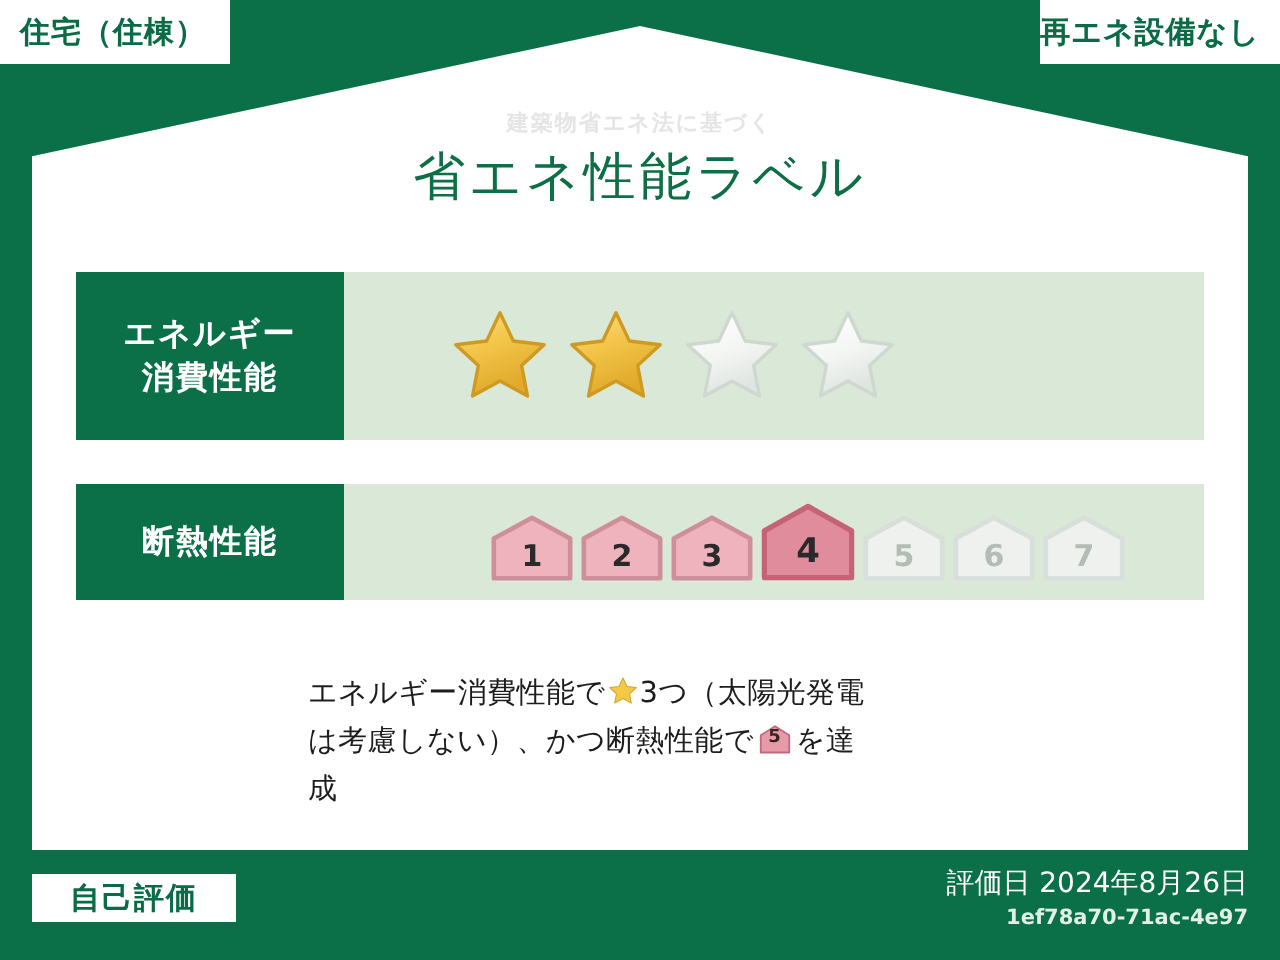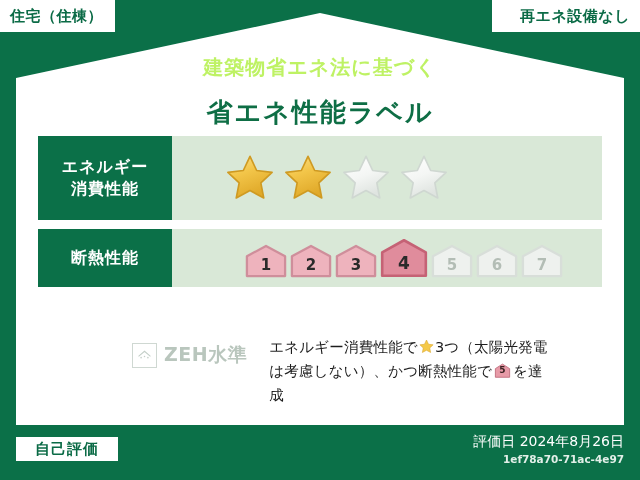--- a/index.html
+++ b/index.html
@@ -45,59 +45,59 @@
     height: 32px;
     box-sizing: border-box;
     white-space: nowrap;
   }
   .corner-tag.left {
     left: 0;
     padding: 0 12px 0 10px;
   }
   .corner-tag.right {
     right: 0;
-    padding: 0 10px 0 28px;
+    padding: 0 10px 0 0;
   }
 
   
   .title-block {
     position: absolute;
     left: 0;
     right: 0;
     top: 55px;
     text-align: center;
   }
   .title-sub {
-    color: #bef264;
-    font-size: 20px;
+    color: #e5e5e5;
+    font-size: 11px;
     font-weight: bold;
     letter-spacing: 1px;
     line-height: 1.2;
   }
   .title-main {
     color: #0e6e45;
     font-size: 26px;
-    font-weight: bold;
+    font-weight: normal;
     letter-spacing: 2px;
-    margin-top: 18px;
+    margin-top: 6px;
     line-height: 1.2;
   }
 
   
   .rows {
     position: absolute;
     left: 38px;
     top: 136px;
     width: 564px;
   }
   .perf-row {
     display: flex;
     align-items: stretch;
     background: #d9e8d7;
-    margin-bottom: 9px;
+    margin-bottom: 22px;
   }
   .perf-row .row-label {
     flex: 0 0 134px;
     background: #0b7048;
     color: #ffffff;
     font-size: 16px;
     font-weight: bold;
     letter-spacing: 1px;
     display: flex;
     flex-direction: column;
@@ -380,31 +380,20 @@
               </svg>
               <span class="badge-num">7</span>
             </div>
           </div>
       </div>
     </div>
 
   </div>
 
   <div class="zeh-block">
-    <div class="zeh-mark">
-      <span class="zeh-icon">
-        <svg viewBox="0 0 20 20" width="17" height="17" aria-hidden="true">
-          <path d="M3 11 L10 5 L17 11" fill="none" stroke="#c3cec7" stroke-width="1.2"></path>
-          <circle cx="6" cy="12.5" r="0.9" fill="#c3cec7"></circle>
-          <circle cx="10" cy="11.2" r="0.9" fill="#c3cec7"></circle>
-          <circle cx="14" cy="12.5" r="0.9" fill="#c3cec7"></circle>
-        </svg>
-      </span>
-      <span class="zeh-text">ZEH水準</span>
-    </div>
     <div class="zeh-desc">
       <span>エネルギー消費性能で</span><span class="inline-star"><svg viewBox="0 0 24 24" width="15" height="15" aria-hidden="true">
             <path d="M12 1.6 L15.2 8.4 L22.6 9.3 L17.2 14.3 L18.6 21.6 L12 18 L5.4 21.6 L6.8 14.3 L1.4 9.3 L8.8 8.4 Z" fill="#f5c948" stroke="#d9a52c" stroke-width="0.9" stroke-linejoin="round"></path>
           </svg></span><span>3つ（太陽光発電</span><span>は考慮しない）、かつ断熱性能で</span><span class="inline-badge"><svg viewBox="0 0 22 20" aria-hidden="true">
             <path d="M1.5 19 L1.5 7.5 L11 1.5 L20.5 7.5 L20.5 19 Z" fill="#e79aa7" stroke="#c06b7c" stroke-width="1.2" stroke-linejoin="round"></path>
           </svg><span>5</span></span><span>を達成</span>
     </div>
   </div>
 
   <div class="footer">

